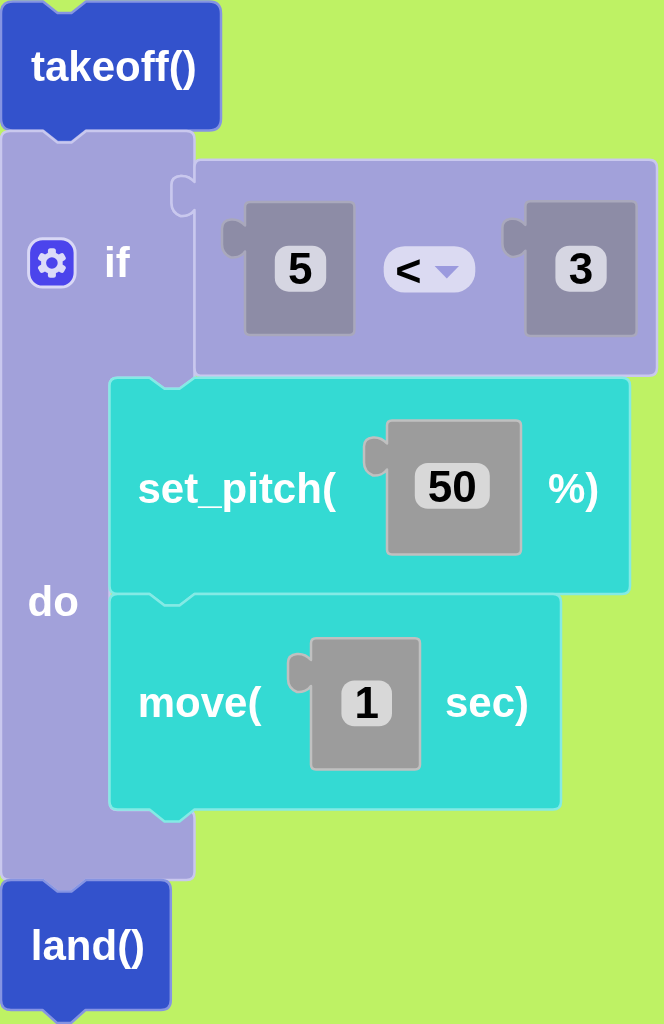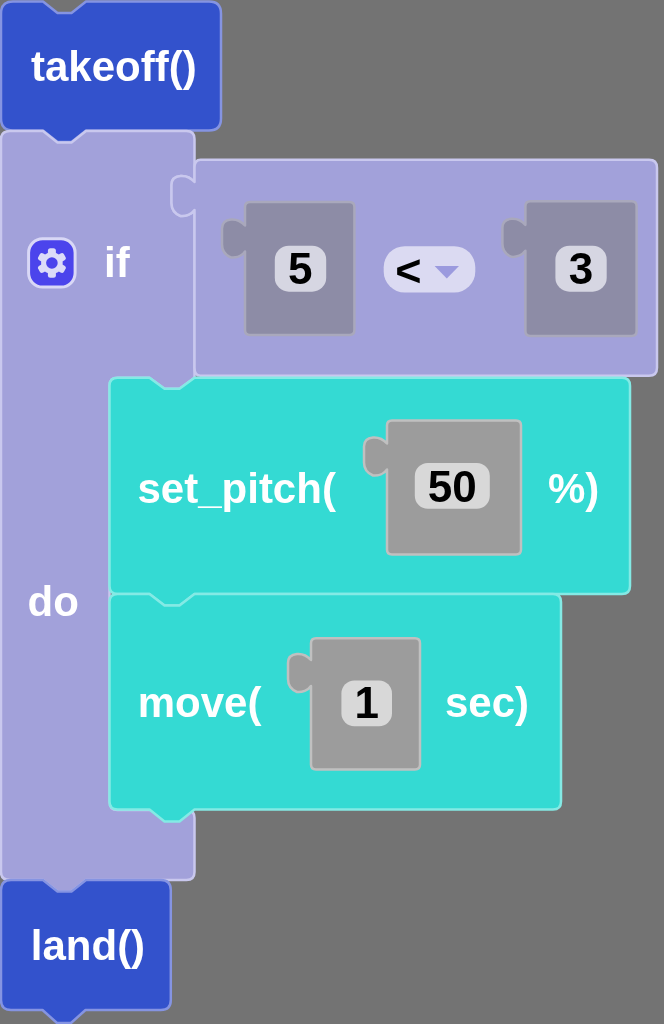--- a/index.html
+++ b/index.html
@@ -1,16 +1,16 @@
 <!DOCTYPE html>
 <html><head>
 <meta charset="utf-8">
 <style>
   html,body{margin:0;padding:0;background:#000;}
-  .wrap{width:664px;height:1024px;position:relative;overflow:hidden;background:#737373;}
+  .wrap{width:664px;height:1024px;position:relative;overflow:hidden;background:#bef264;}
   svg{display:block;}
   text{font-family:"Liberation Sans",sans-serif;font-weight:bold;}
   .lbl{fill:#fff;font-size:42px;}
   .num{fill:#000;font-size:44px;}
 </style>
 </head>
 <body>
 <div class="wrap">
 <svg width="664" height="1024" viewBox="0 0 664 1024" xmlns="http://www.w3.org/2000/svg">
 

